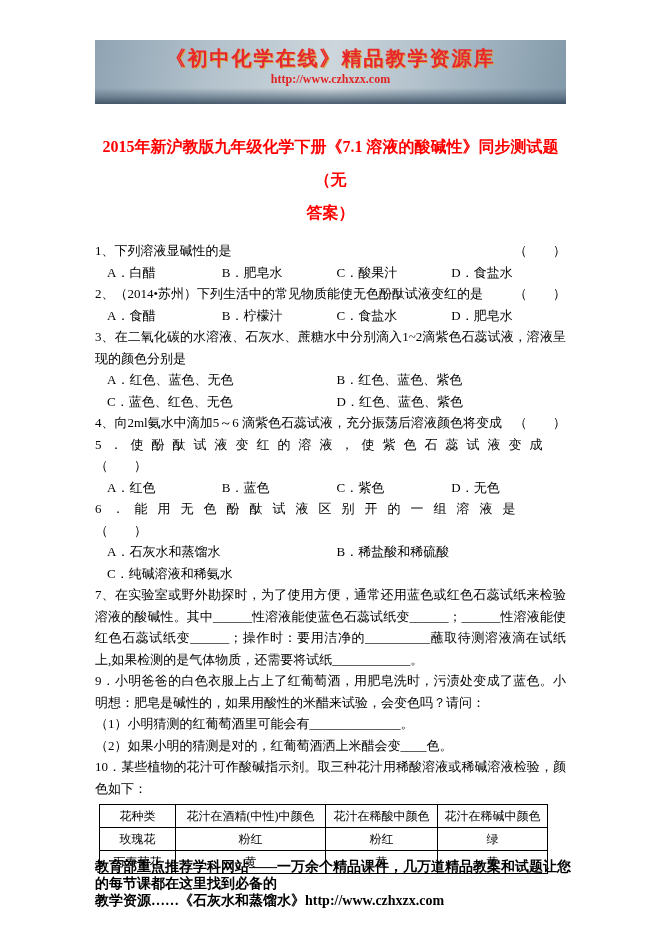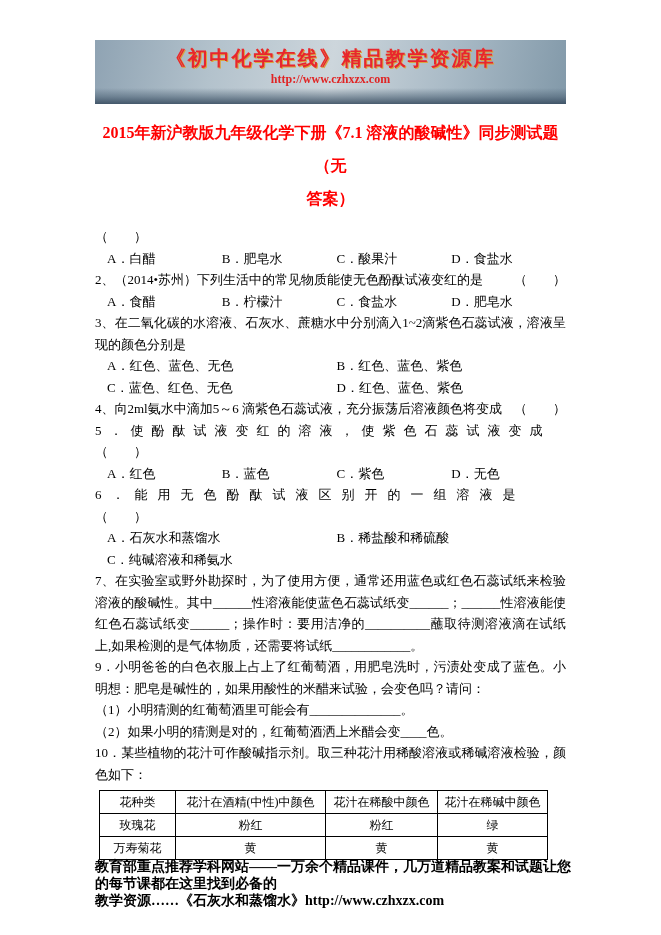--- a/index.html
+++ b/index.html
@@ -36,21 +36,21 @@
     text-shadow:1px 1px 0 #d9a441;
     white-space:nowrap;
   }
   .banner-url {
     position:relative;
     font-size:12px; font-weight:bold;
     color:#e02424;
   }
   
   .doc-title {
-    margin-top:12px;
+    margin-top:26px;
     text-align:center;
     color:#ff0000;
     font-size:16px; font-weight:bold;
     line-height:33px;
   }
   
   .bodytext { margin-top:11px; font-size:13px; line-height:21.5px; }
   .q-line { display:flex; justify-content:space-between; align-items:baseline; }
   .q-para { text-align:justify; }
   .opts { display:flex; padding-left:12px; }
@@ -97,20 +97,21 @@
 
   <div class="doc-title">
     <div>2015年新沪教版九年级化学下册《7.1 溶液的酸碱性》同步测试题（无</div>
     <div>答案）</div>
   </div>
 
   <div class="bodytext">
 
     <div class="question">
       <div class="q-line">
+        <span>1、下列溶液显碱性的是</span>
         <span>（　　）</span>
       </div>
       <div class="opts opt4">
         <span>A．白醋</span>
         <span>B．肥皂水</span>
         <span>C．酸果汁</span>
         <span>D．食盐水</span>
       </div>
     </div>
 

